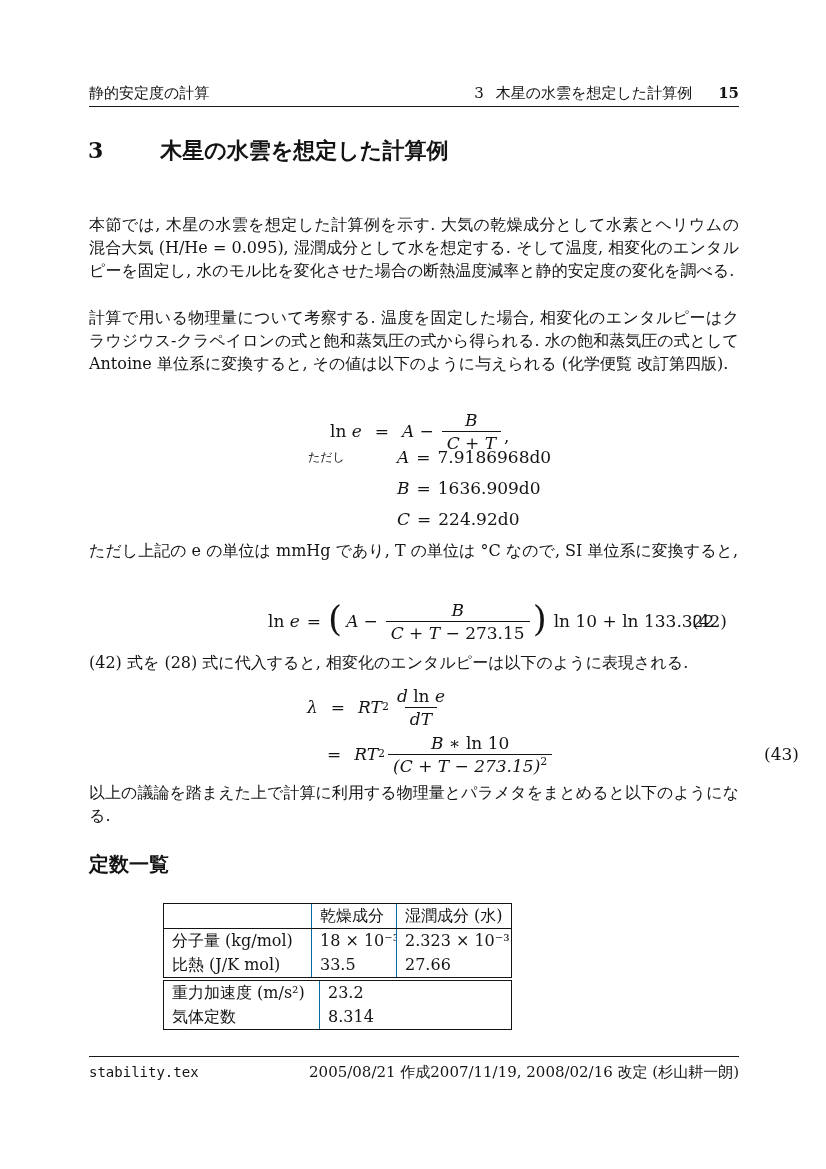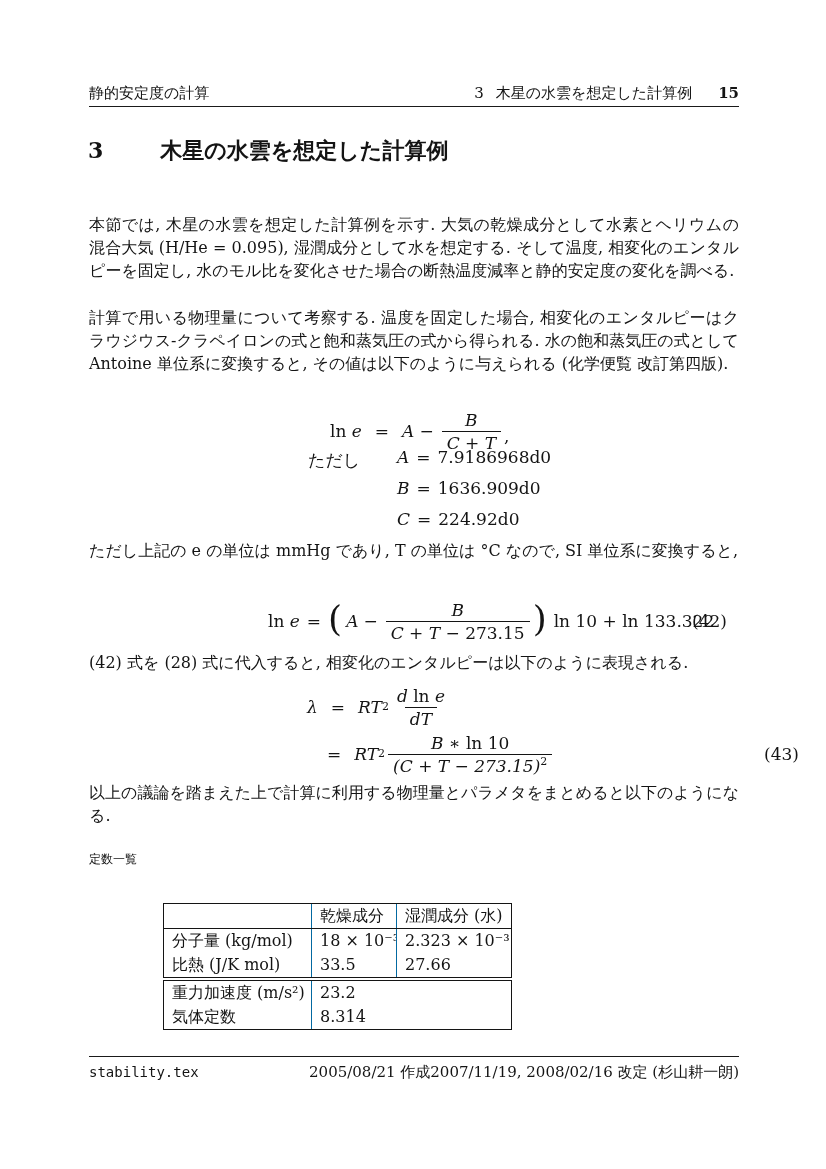--- a/index.html
+++ b/index.html
@@ -31,31 +31,31 @@
   .eqrow i, .mathi{font-style:italic;}
   .rel{margin:0 13px;}
   .rel-tight{margin:0 7px;}
   .frac{display:inline-flex;flex-direction:column;align-items:center;margin:0 3px;}
   .frac .fn{display:block;padding:0 5px 1px;}
   .frac .fd{display:block;border-top:1px solid #141414;padding:1px 5px 0;}
   .bigp{font-size:36px;line-height:0;font-weight:400;position:relative;top:-2px;}
   sup{font-size:11px;line-height:0;}
   .comma{align-self:center;position:relative;top:5px;}
   .eqnum{position:absolute;font-size:17px;}
-  .eqnote{position:absolute;font-size:17px;}
+  .eqnote{position:absolute;font-size:12px;}
   .tail{margin-left:7px;}
   .op{margin:0 5px;}
 
   
-  .tbl-head{position:absolute;top:851px;left:89px;font-size:12px;font-weight:normal;text-align:center;}
+  .tbl-head{position:absolute;top:851px;left:89px;font-size:20px;font-weight:bold;text-align:center;}
   .ctable{position:absolute;top:903px;left:163px;width:349px;font-size:16px;}
   .tblock{border:1px solid #141414;box-sizing:border-box;}
   .tblock.lower{margin-top:2px;}
   .trow{display:grid;grid-template-columns:147px 85px 115px;}
-  .trow.lrow{grid-template-columns:147px 200px;}
+  .trow.lrow{grid-template-columns:147px 200px;gap:8px;}
   .trow.thead{border-bottom:1px solid #141414;}
   .tcell{padding:0 8px;height:24px;line-height:24px;white-space:nowrap;
          overflow:hidden;box-sizing:border-box;}
   .trow .tcell + .tcell{border-left:1px solid #0369a1;}
 
   
   .footer{position:absolute;top:1063px;left:89px;width:650px;display:flex;
           justify-content:space-between;align-items:baseline;}
   .f-left{font-family:"DejaVu Sans Mono",monospace;font-size:14px;}
   .f-right{font-size:15px;}

